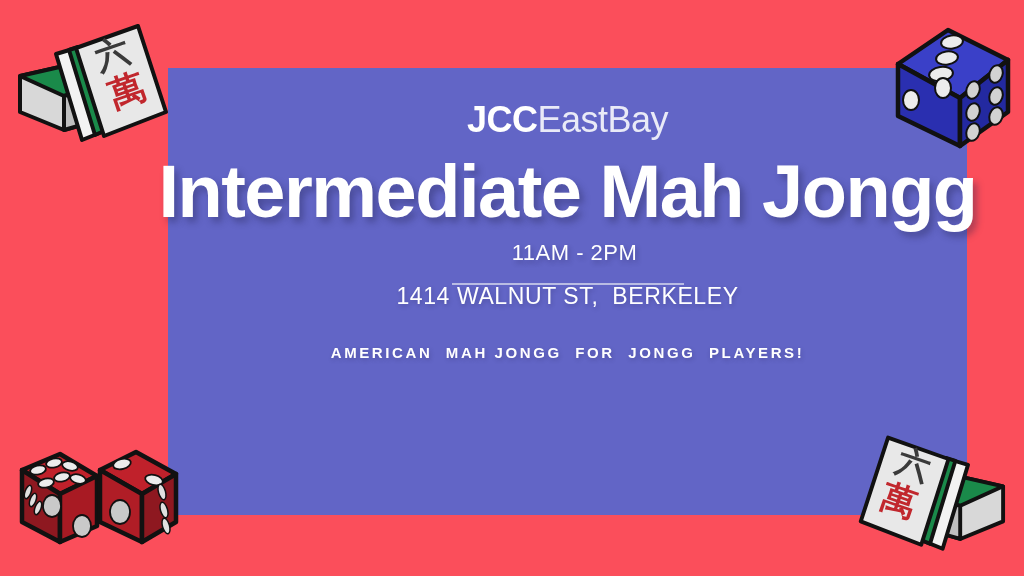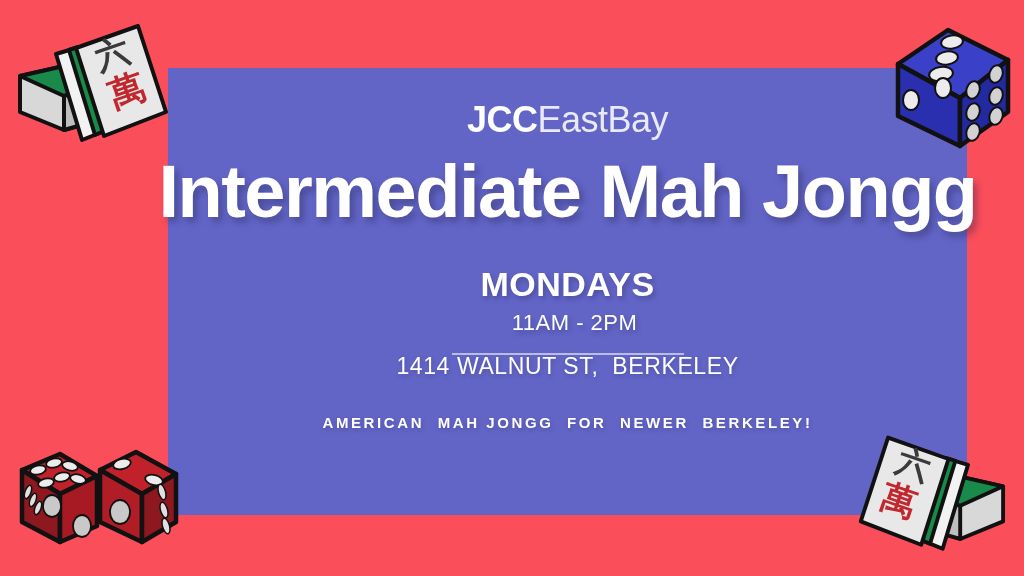--- a/index.html
+++ b/index.html
@@ -245,24 +245,23 @@
   </svg>
 
   <div class="content">
 
     <div class="logo">
       <span class="jcc">JCC</span><span class="eastbay">EastBay</span>
     </div>
 
     <div class="title">Intermediate Mah Jongg</div>
 
-    <div class="day">MONDAYS</div>
 
     <div class="time">11AM - 2PM</div>
 
     <div class="divider"></div>
 
     <div class="address">1414 WALNUT ST,  BERKELEY</div>
 
-    <div class="tagline">AMERICAN  MAH JONGG  FOR  NEWER  BERKELEY!</div>
+    <div class="tagline">AMERICAN  MAH JONGG  FOR  JONGG  PLAYERS!</div>
 
   </div>
 </div>
 
 </body></html>

